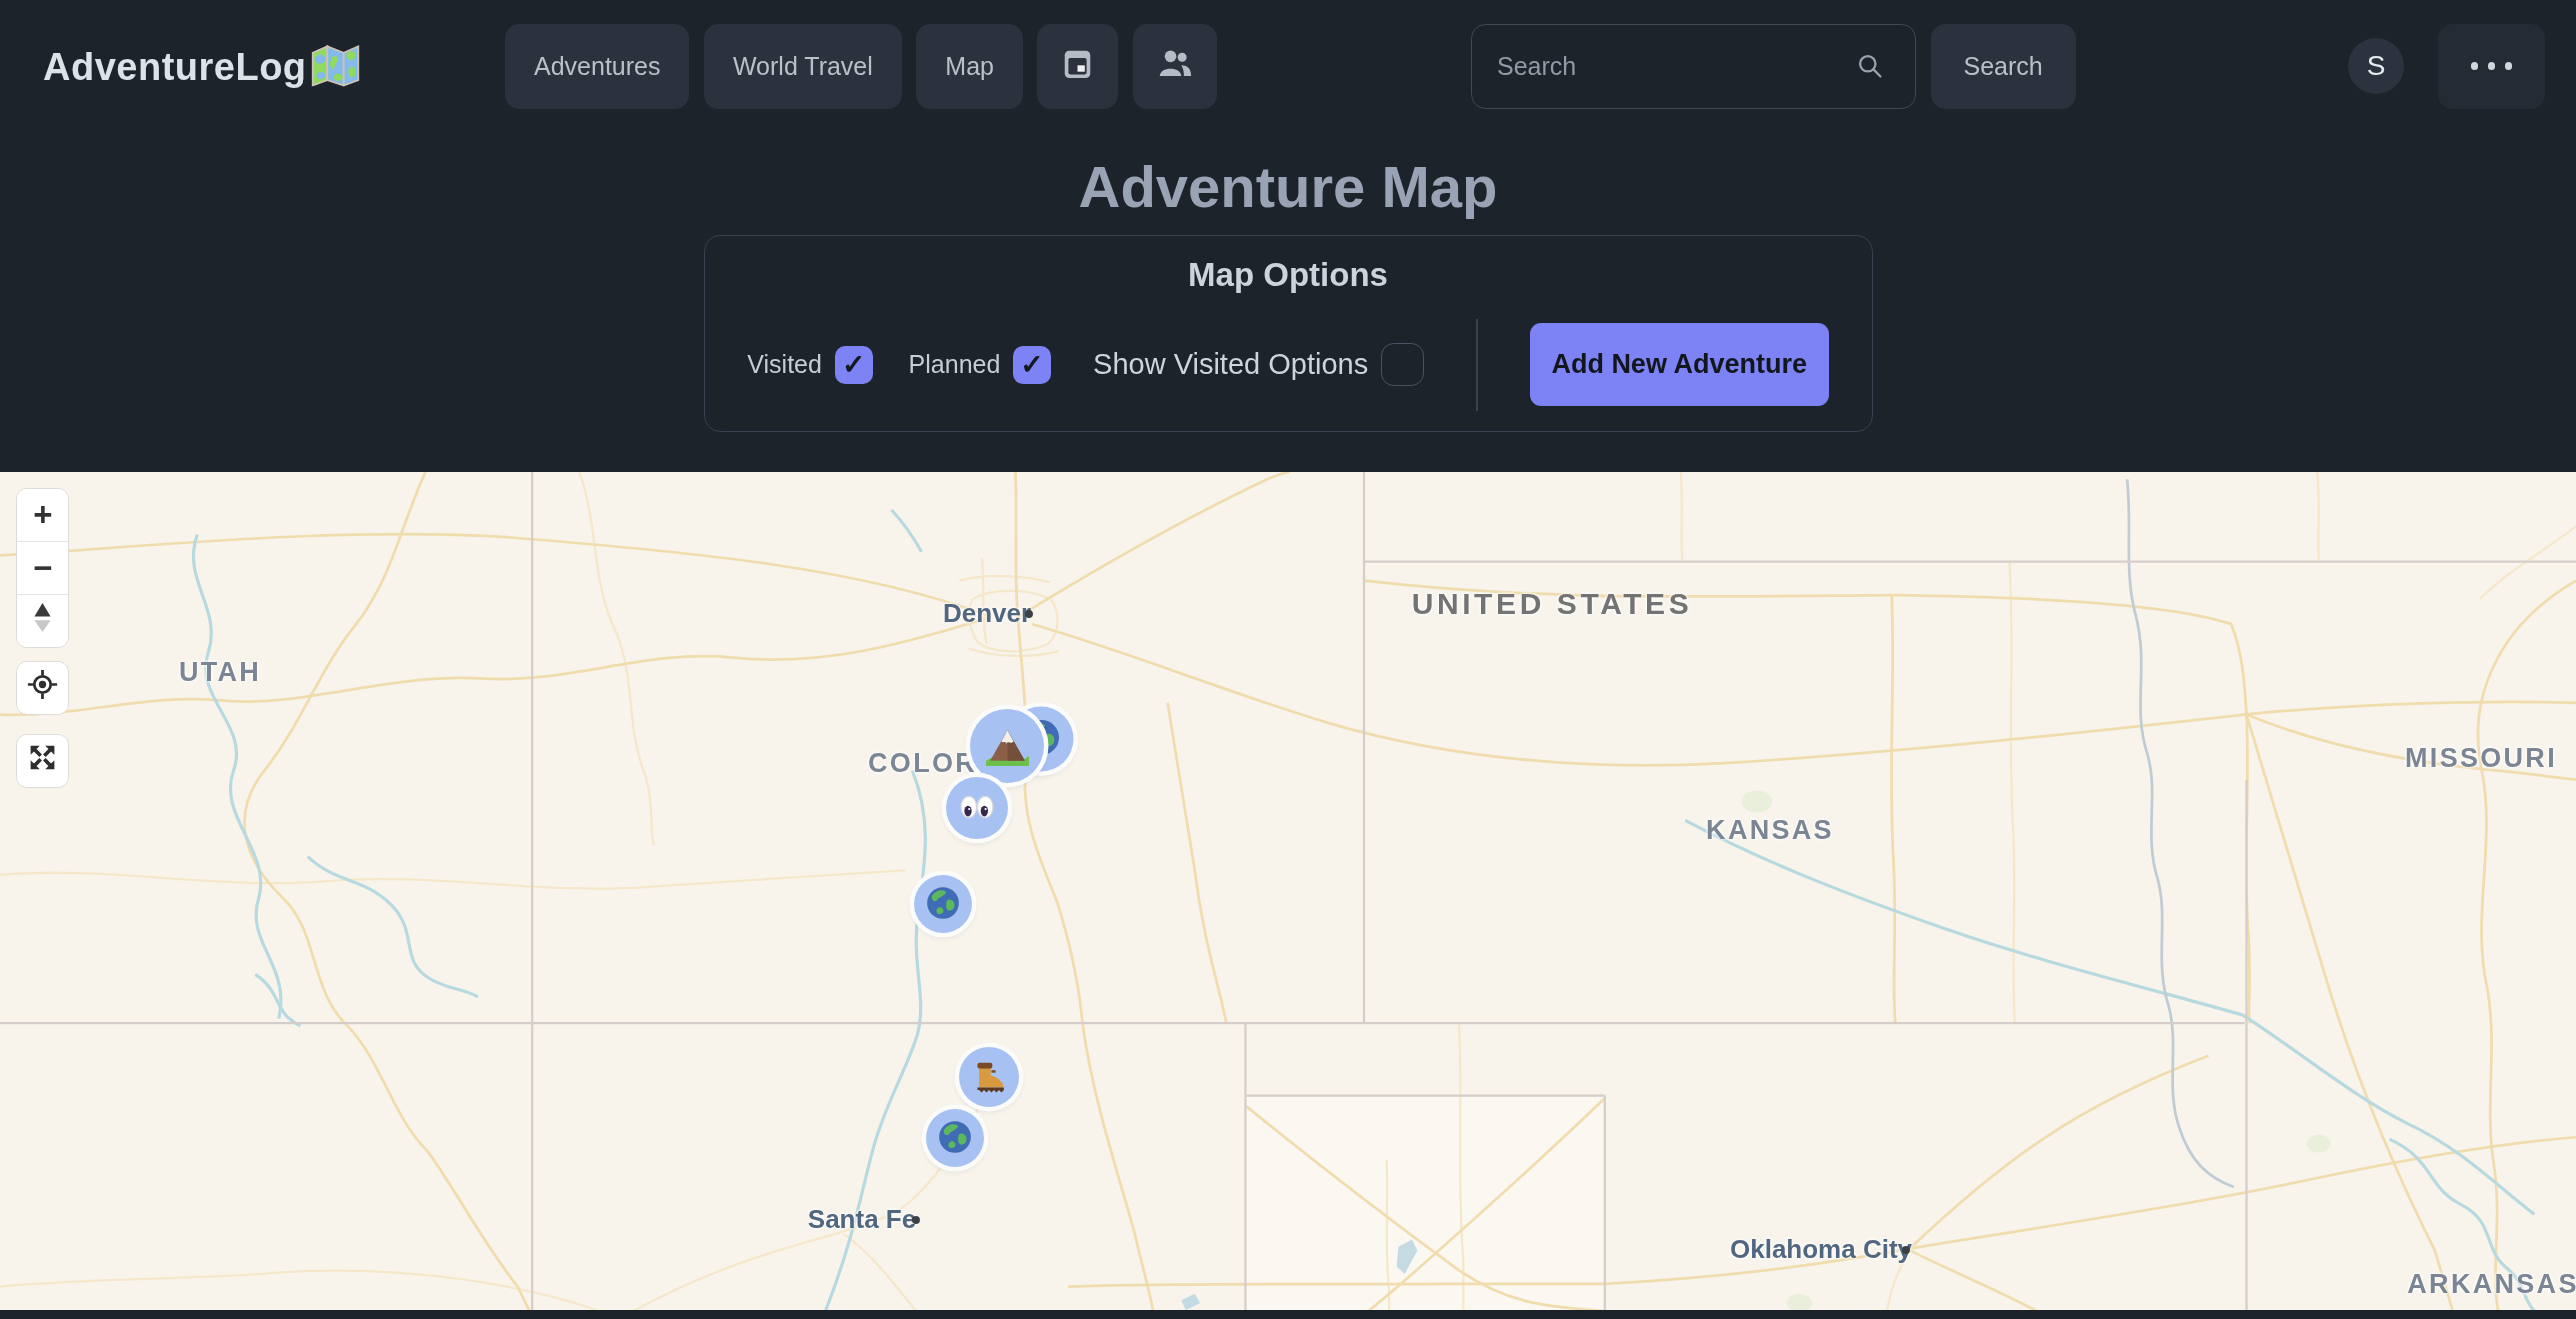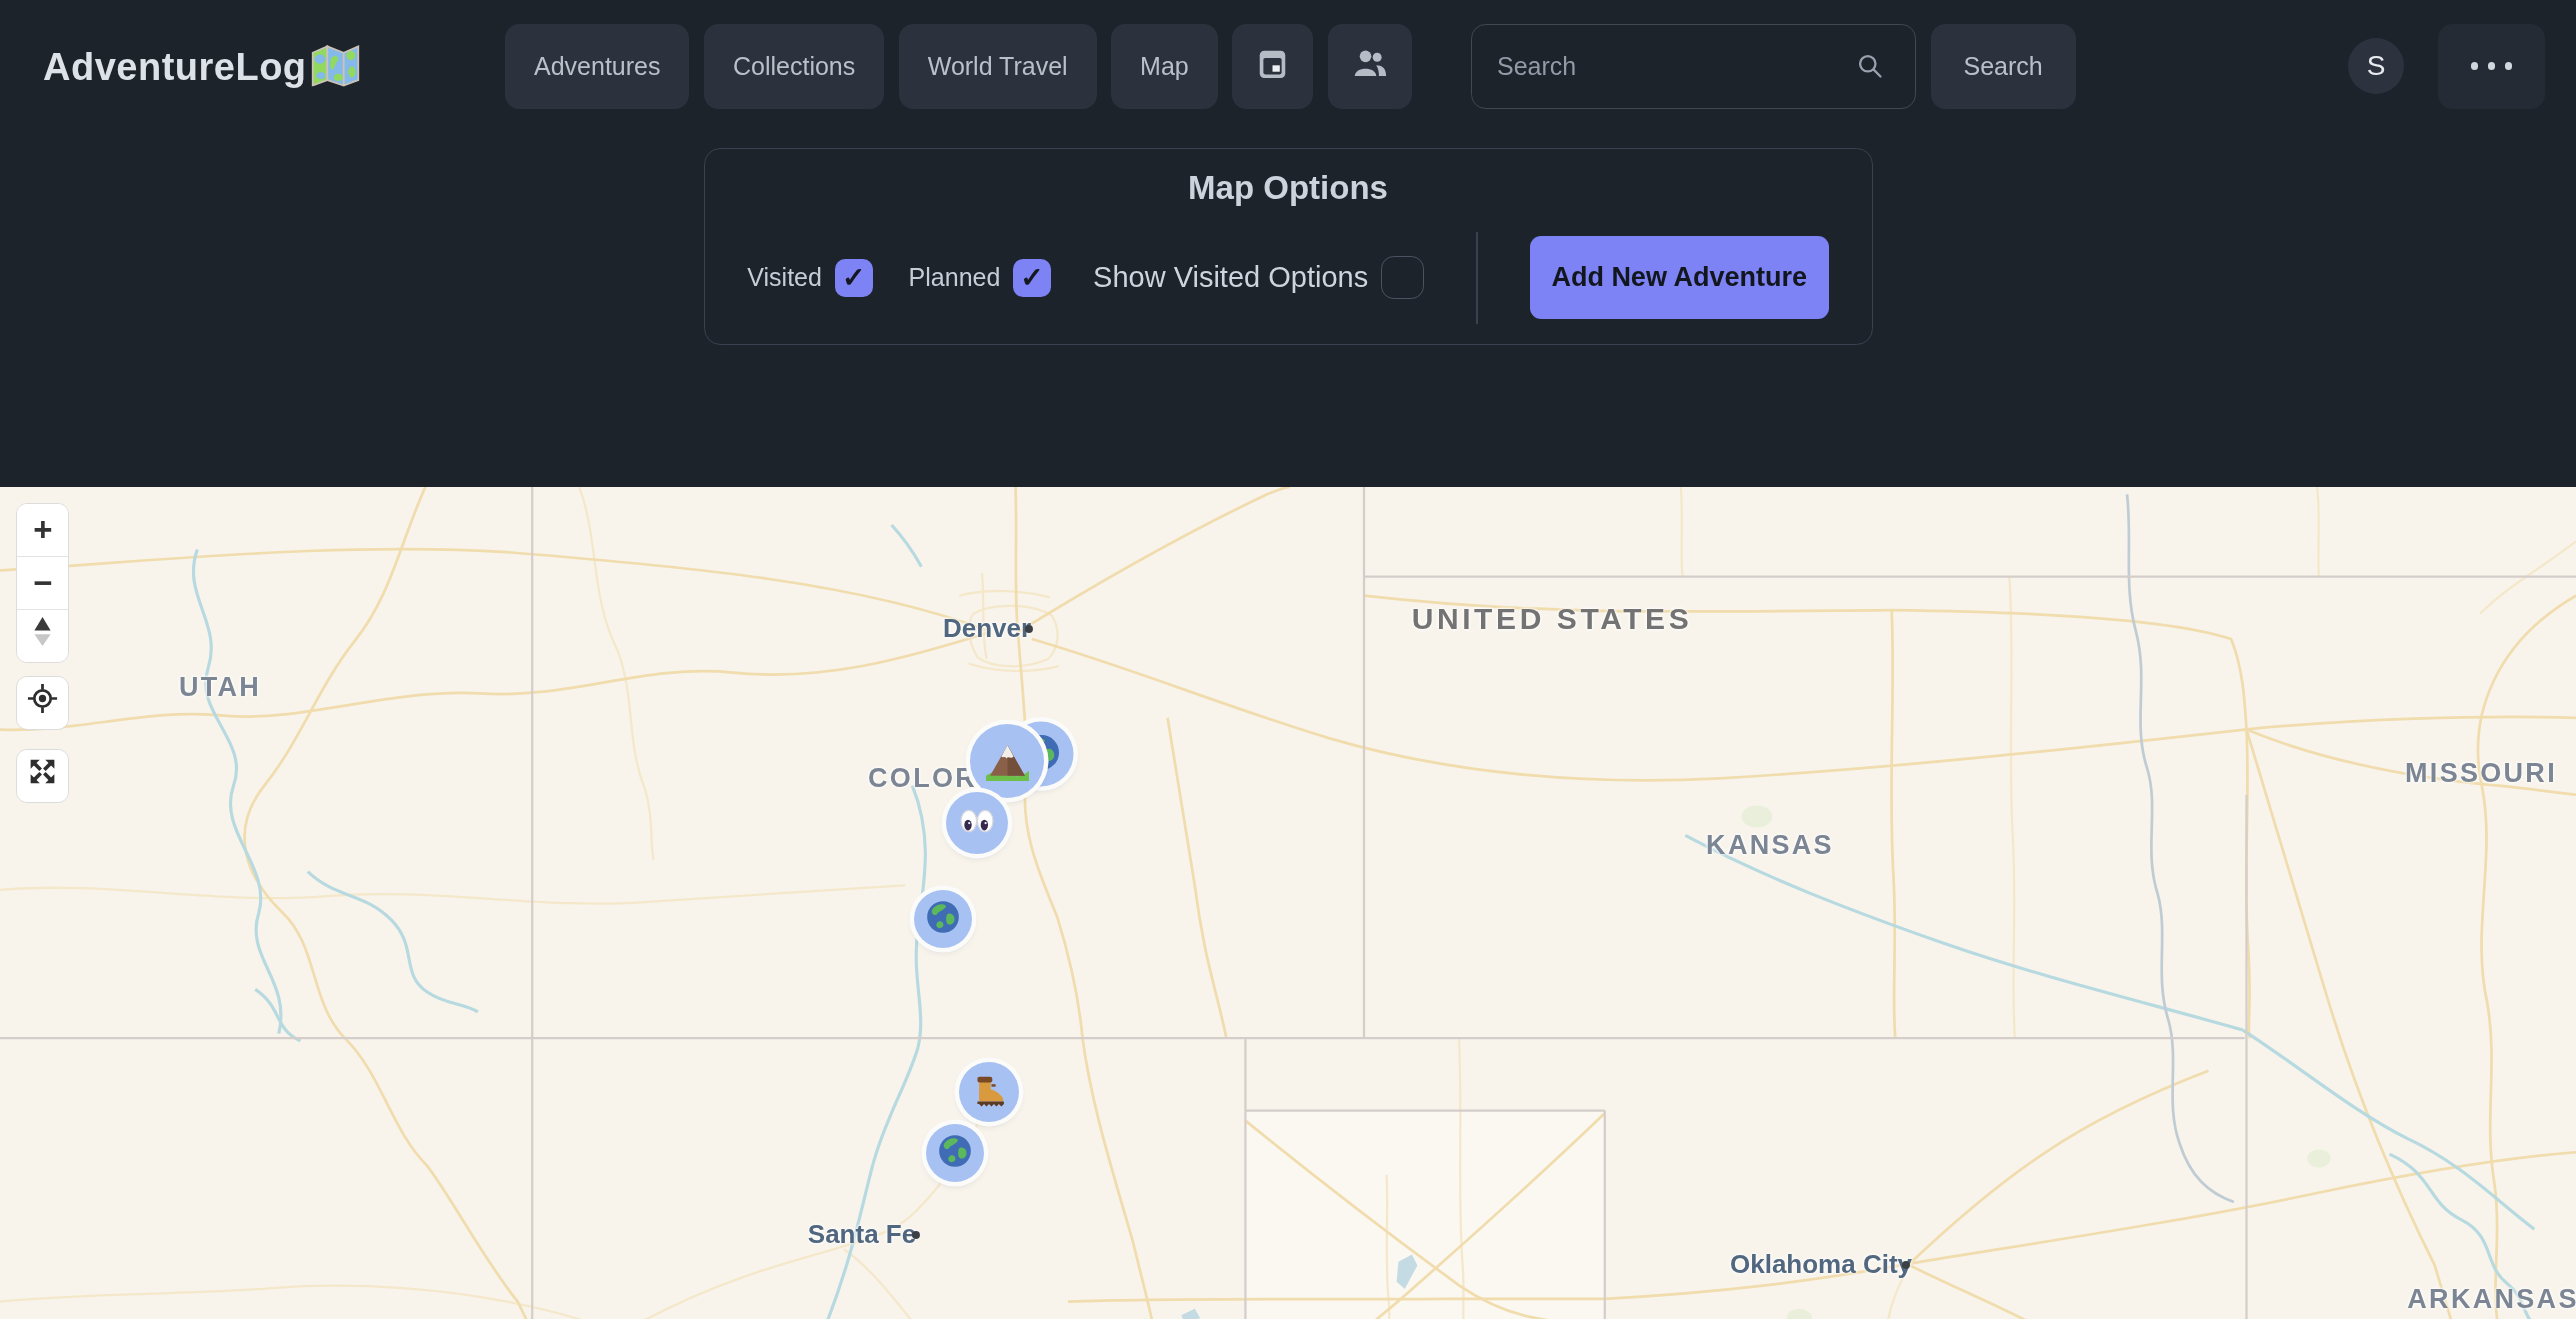--- a/index.html
+++ b/index.html
@@ -91,21 +91,20 @@
         <path d="M24 14 C30 10 33 16 29 20 C26 24 27 28 24 27 C21 25 22 18 24 14 Z" fill="#92d95f"></path>
         <ellipse cx="31" cy="36" rx="5" ry="4" fill="#92d95f"></ellipse>
         <ellipse cx="45" cy="12" rx="5" ry="5" fill="#92d95f"></ellipse>
         <ellipse cx="46" cy="30" rx="4" ry="6" fill="#92d95f"></ellipse>
       </svg>
     </span>
   </div>
 
   <nav class="nav-group">
     <button class="nav-btn">Adventures</button>
-    <button class="nav-btn">Collections</button>
     <button class="nav-btn">World Travel</button>
     <button class="nav-btn">Map</button>
     <button class="nav-btn icon-btn">
       <span>
         <svg width="31" height="33" viewBox="0 0 34 36">
           <rect x="3" y="4" width="28" height="30" rx="5" fill="#b6bcc6"></rect>
           <rect x="7" y="12" width="20" height="18" rx="2" fill="#2b323d"></rect>
           <rect x="17" y="20" width="8" height="7" fill="#eef0f3"></rect>
         </svg>
       </span>
@@ -139,20 +138,21 @@
       <span style="display:flex;gap:10px;">
         <span class="dot"></span>
           <span class="dot"></span>
           <span class="dot"></span>
       </span>
     </button>
   </div>
 </header>
 
 <section class="hero">
+  <h1>Adventure Map</h1>
 
   <div class="options-card">
     <h2>Map Options</h2>
     <div class="options-row">
       <span class="opt-label">Visited</span>
       <span class="checkbox checked">✓</span>
       <span class="gap34"></span>
       <span class="opt-label">Planned</span>
       <span class="checkbox checked">✓</span>
       <span class="gap44"></span>

